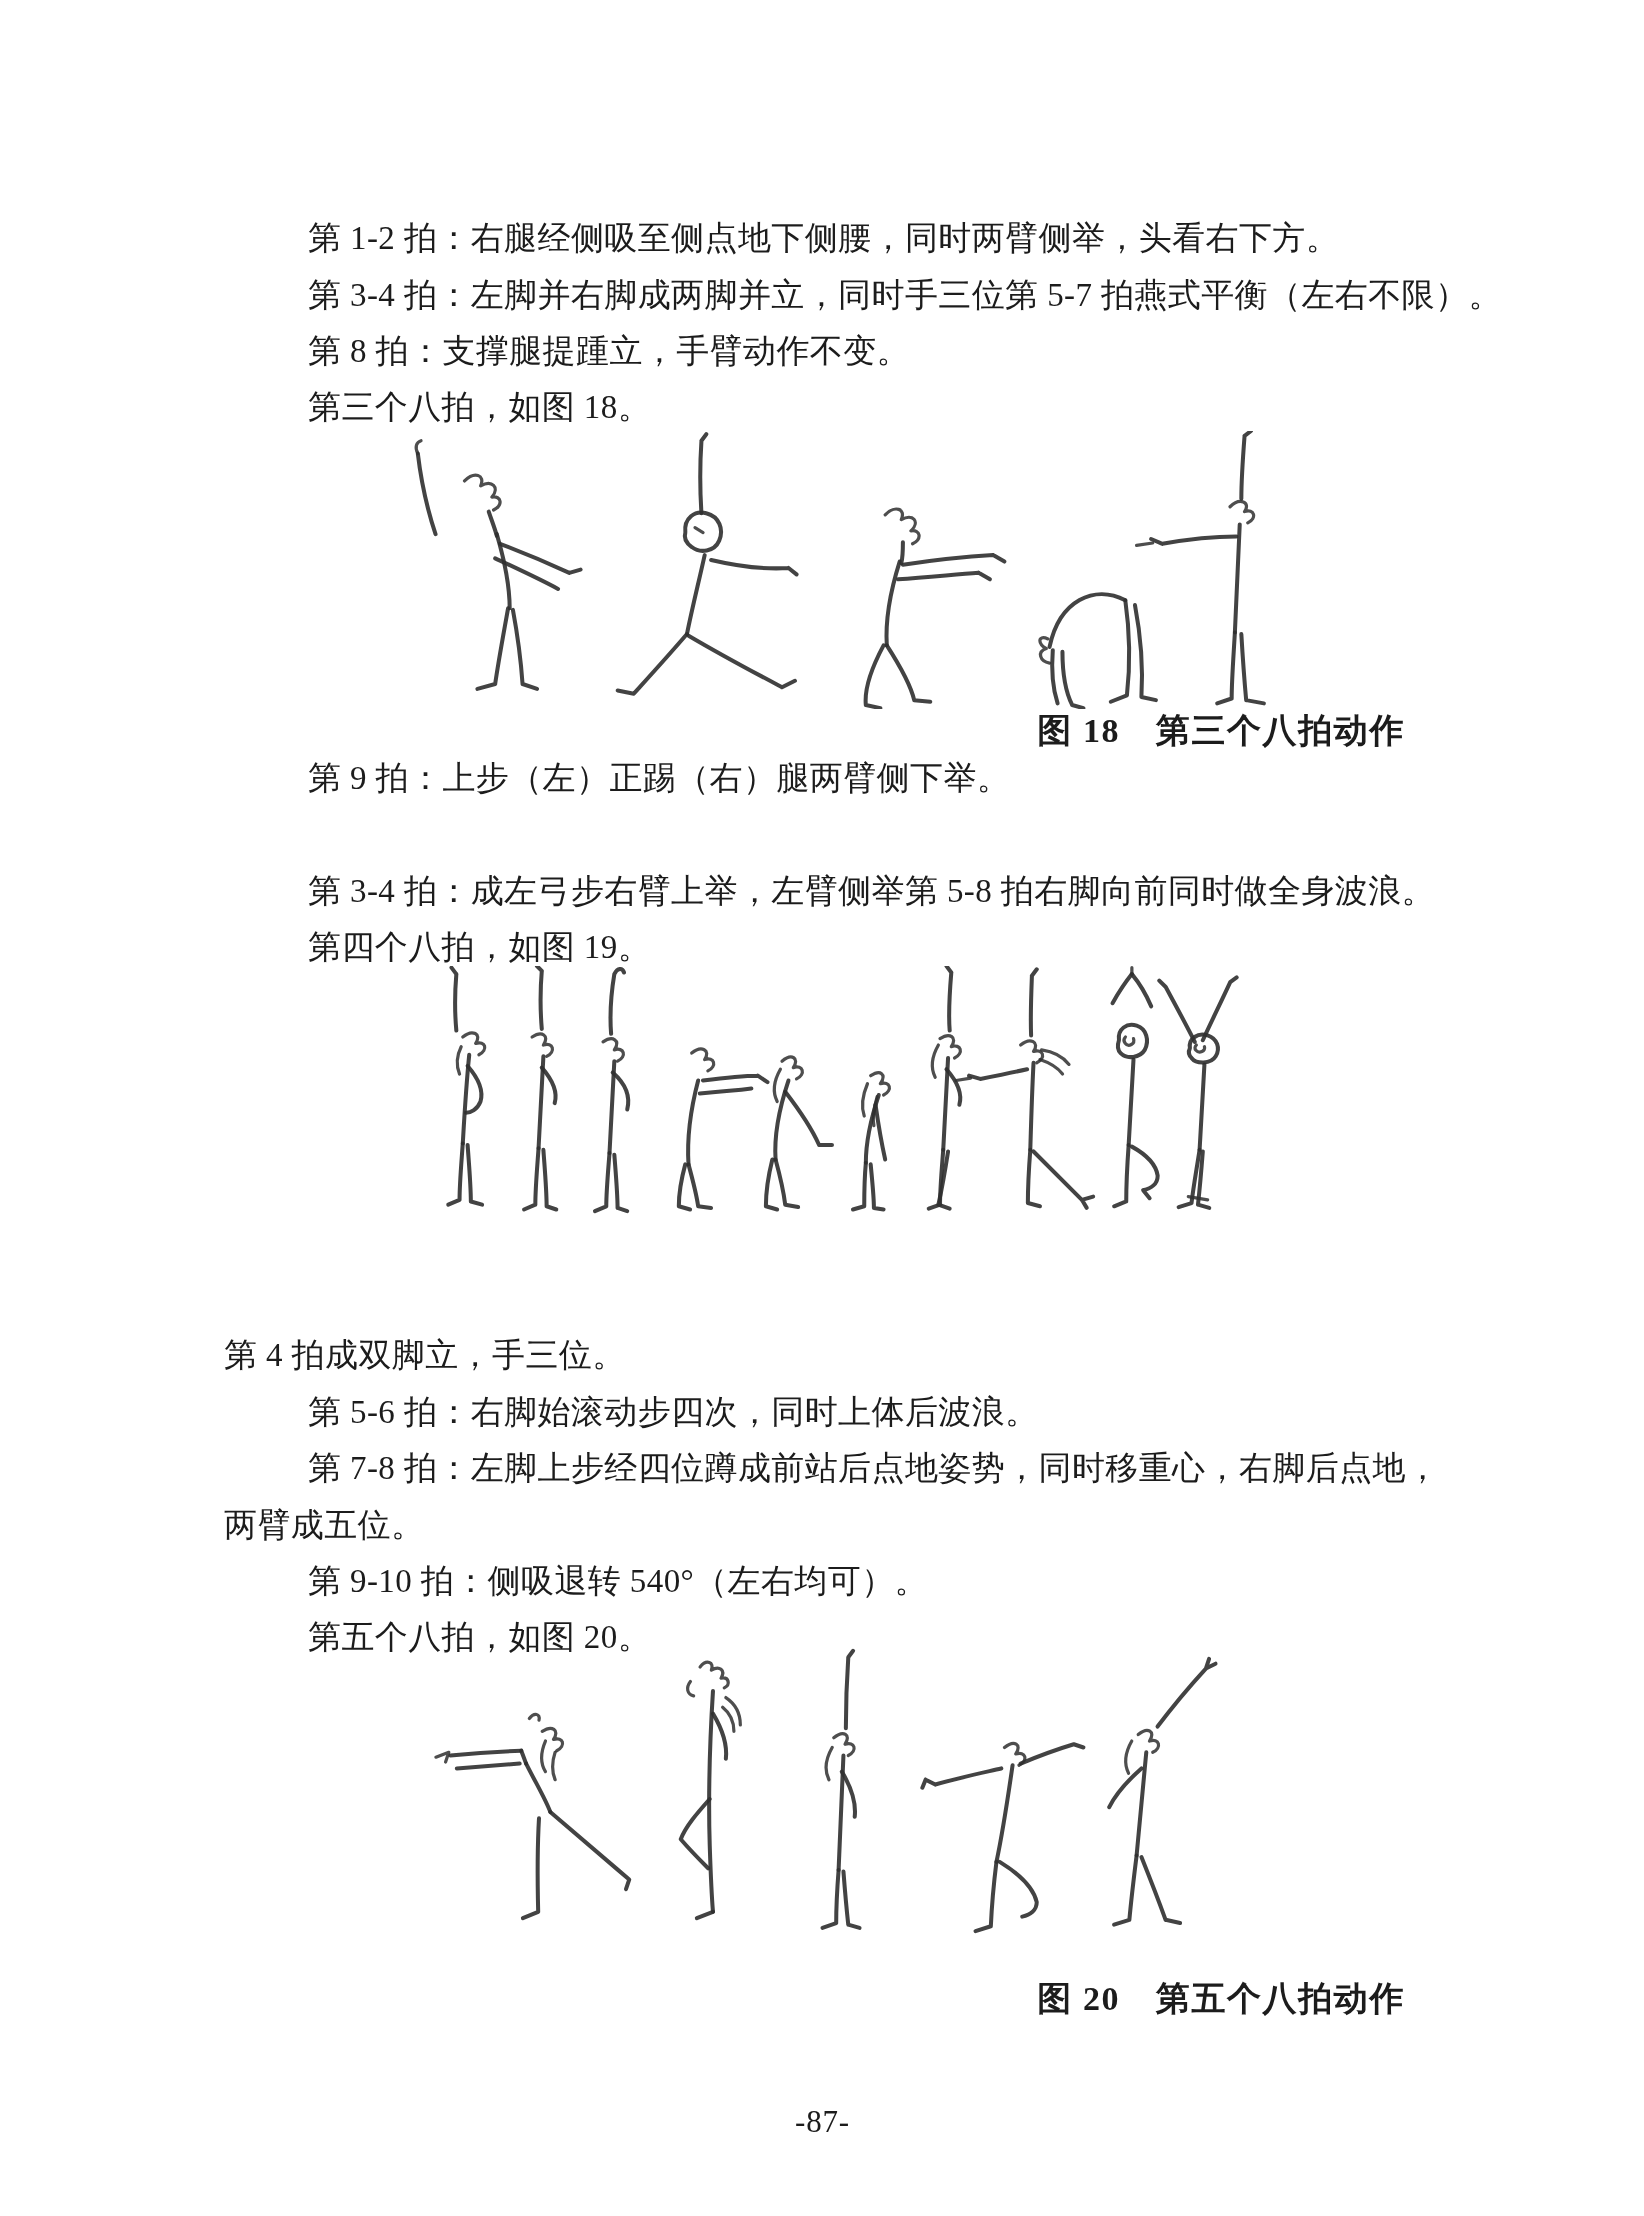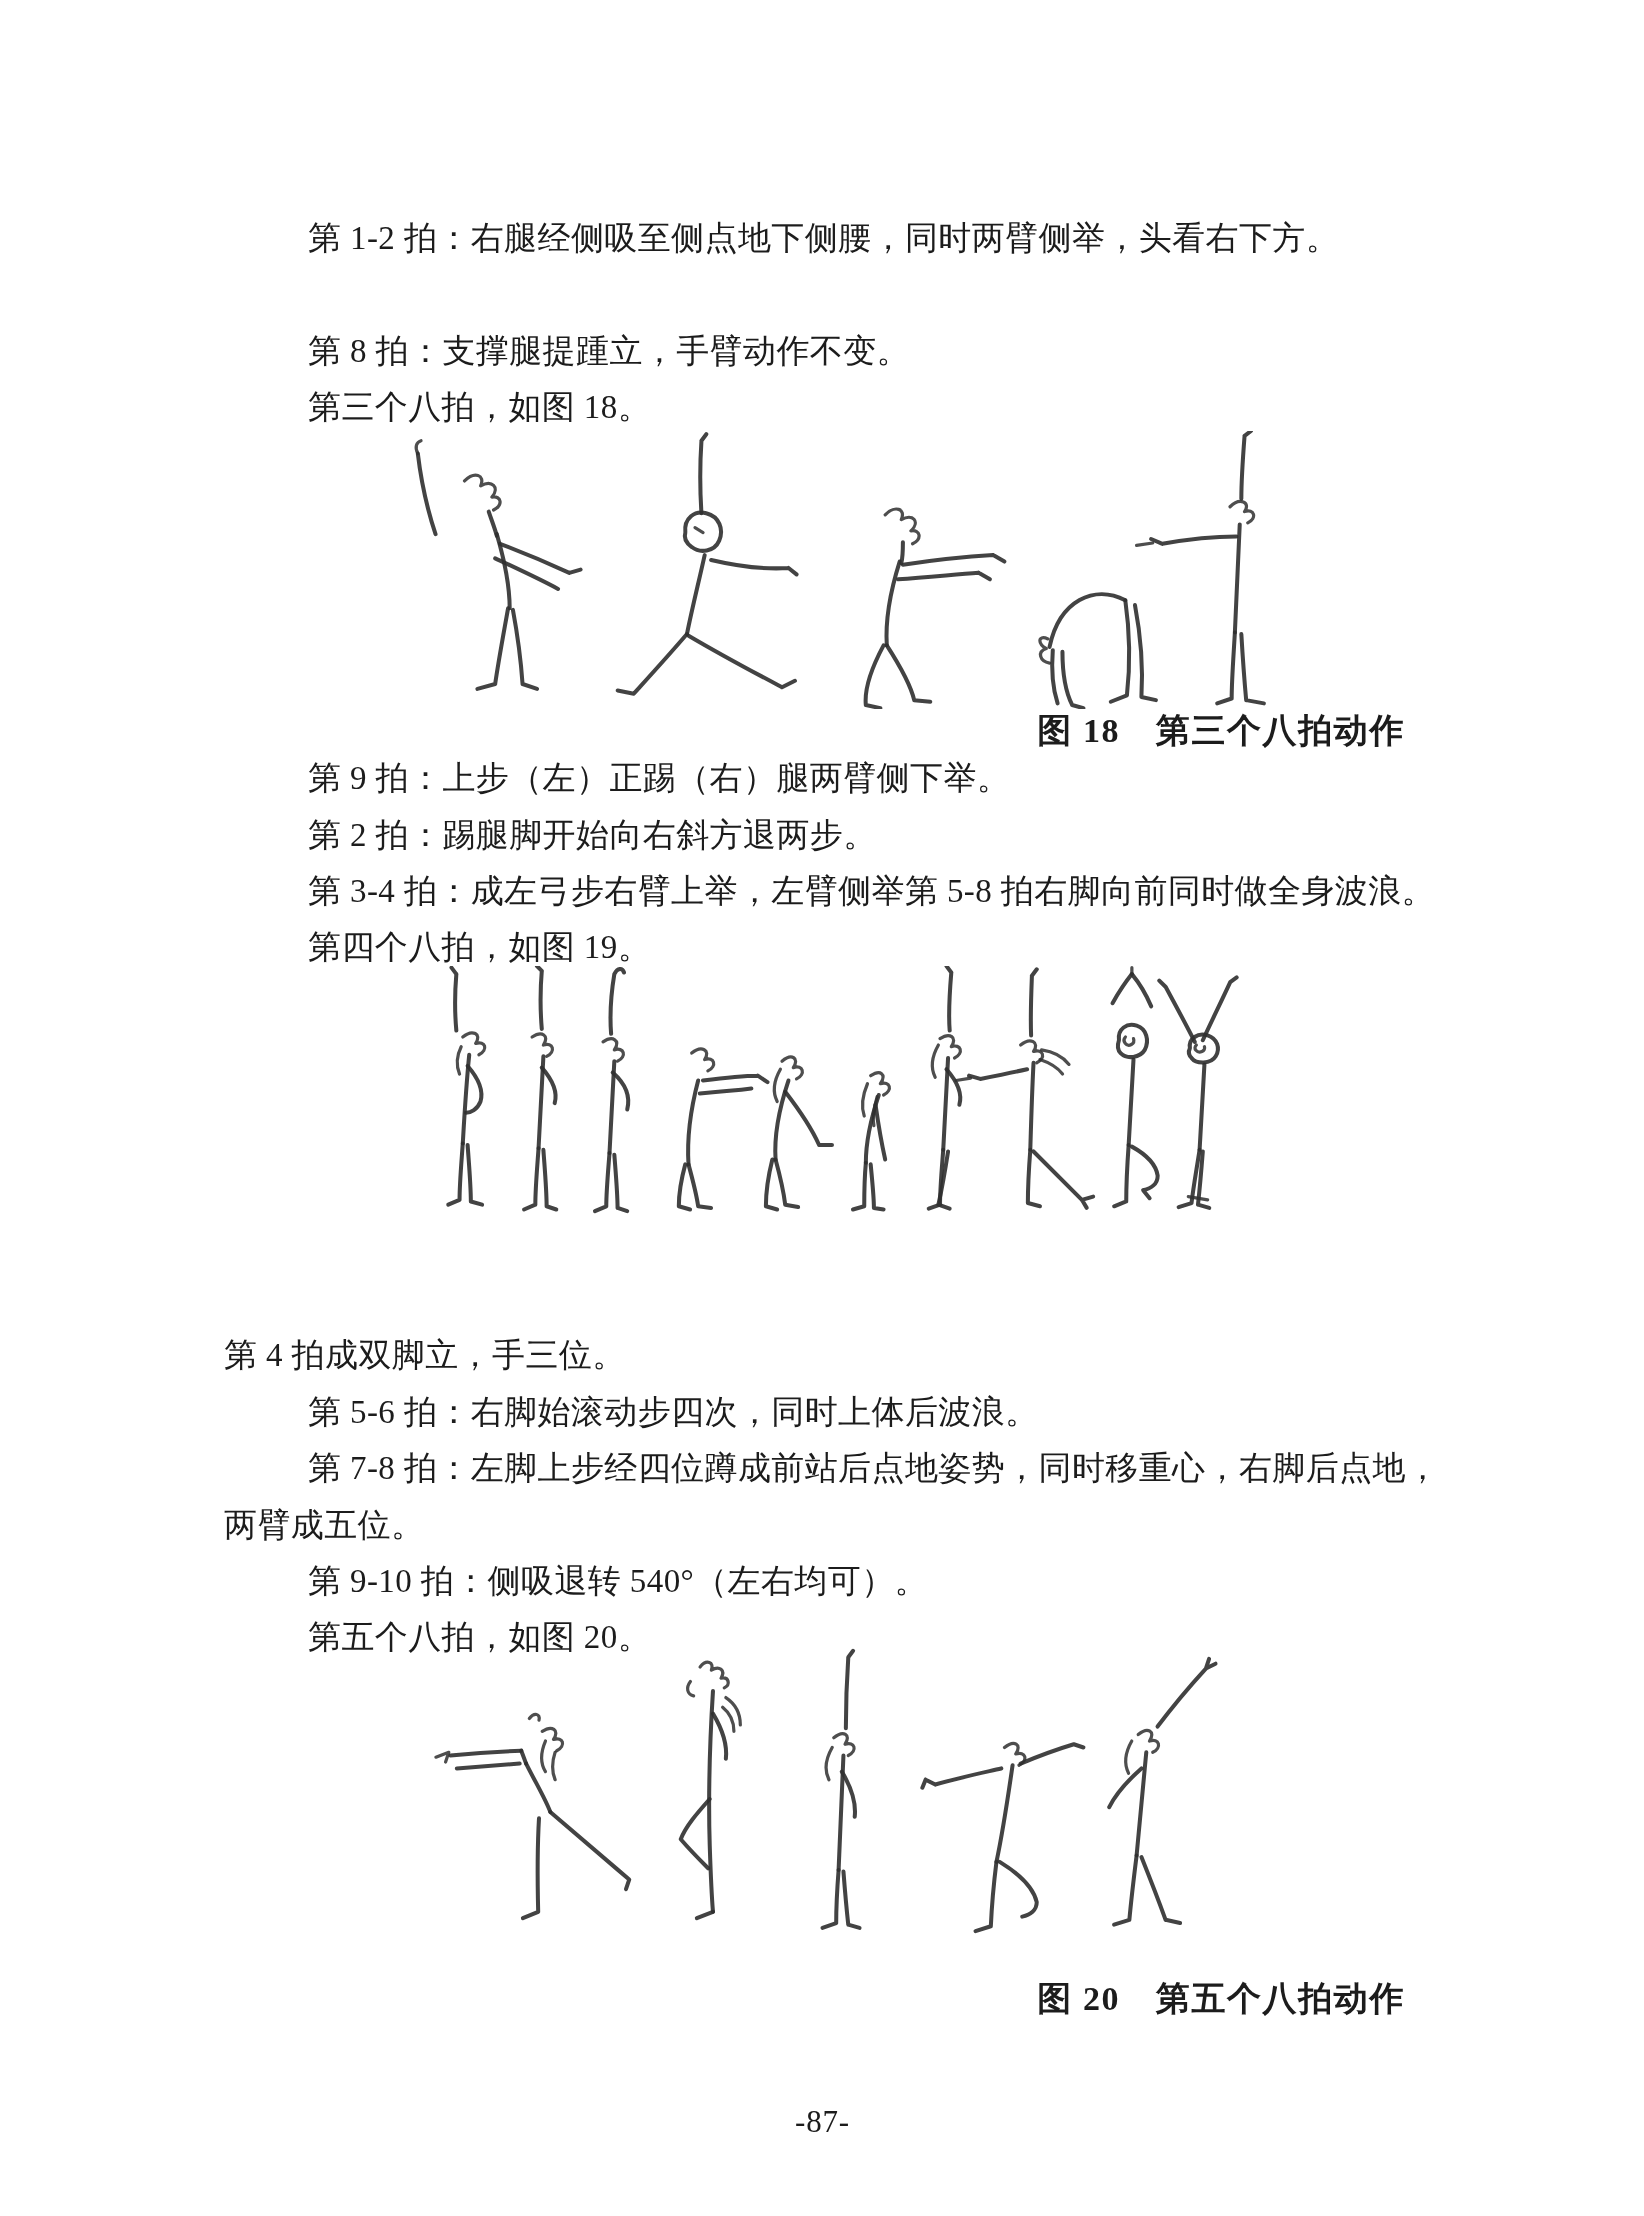--- a/index.html
+++ b/index.html
@@ -50,20 +50,21 @@
     font-size:31px;
     letter-spacing:0.8px;
   }
 </style>
 </head>
 <body>
 
 <div class="page">
 
   <div class="line indent" style="top:219px">第 1-2 拍：右腿经侧吸至侧点地下侧腰，同时两臂侧举，头看右下方。</div>
+  <div class="line indent" style="top:276px">第 3-4 拍：左脚并右脚成两脚并立，同时手三位第 5-7 拍燕式平衡（左右不限）。</div>
   <div class="line indent" style="top:332px">第 8 拍：支撑腿提踵立，手臂动作不变。</div>
   <div class="line indent" style="top:388px">第三个八拍，如图 18。</div>
 
   <div class="figure" style="left:387px;top:431px;width:919px;height:278px">
     <svg width="919" height="278" viewBox="0 0 1140 345">
       <g>
         <path d="M38,28 C42,62 50,98 60,128"></path>
         <path class="thin" d="M38,28 C34,20 36,14 42,12"></path>
         <path class="thin" d="M96,62 C108,50 122,54 116,68 C130,60 140,70 130,82 C142,80 144,92 132,98"></path>
         <path d="M126,100 C130,112 134,122 136,130"></path>
@@ -106,21 +107,20 @@
         <path class="thin" d="M930,142 L950,139"></path>
         <path d="M1058,116 C1056,162 1054,206 1052,250"></path>
         <path d="M1052,250 C1050,284 1048,310 1048,332 M1048,332 L1030,338"></path>
         <path d="M1060,252 C1062,286 1064,312 1066,334 M1066,334 L1088,338"></path>
       </g>
     </svg>
   </div>
   <div class="caption" style="top:708px">图 18　第三个八拍动作</div>
 
   <div class="line indent" style="top:759px">第 9 拍：上步（左）正踢（右）腿两臂侧下举。</div>
-  <div class="line indent" style="top:816px">第 2 拍：踢腿脚开始向右斜方退两步。</div>
   <div class="line indent" style="top:872px">第 3-4 拍：成左弓步右臂上举，左臂侧举第 5-8 拍右脚向前同时做全身波浪。</div>
   <div class="line indent" style="top:928px">第四个八拍，如图 19。</div>
 
   <div class="figure" style="left:387px;top:966px;width:919px;height:250px">
     <svg width="919" height="250" viewBox="0 0 1140 310">
       <g>
         <path d="M86,10 C84,34 84,58 86,80 M86,10 L80,2"></path>
         <path class="thin" d="M94,88 C106,78 118,84 110,96 C122,92 126,104 114,110"></path>
         <path class="thin" d="M92,100 C86,112 86,124 90,134"></path>
         <path d="M102,110 C98,150 96,186 94,220"></path>

